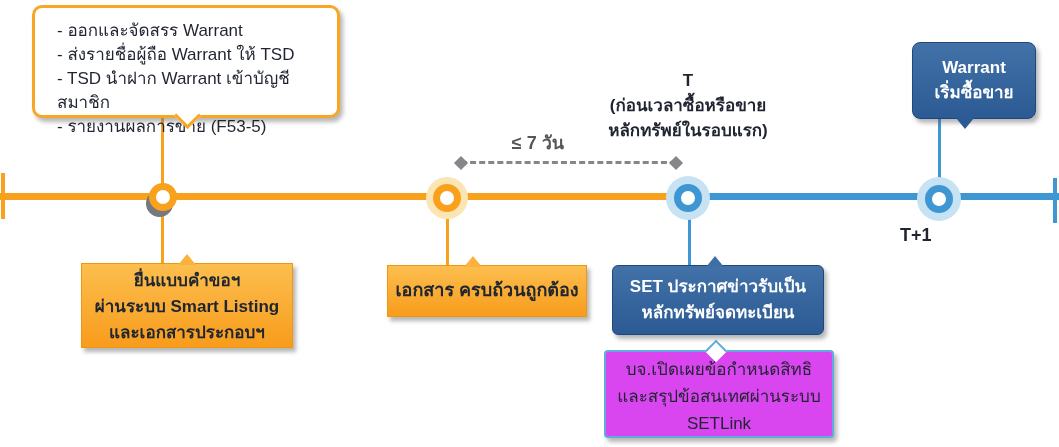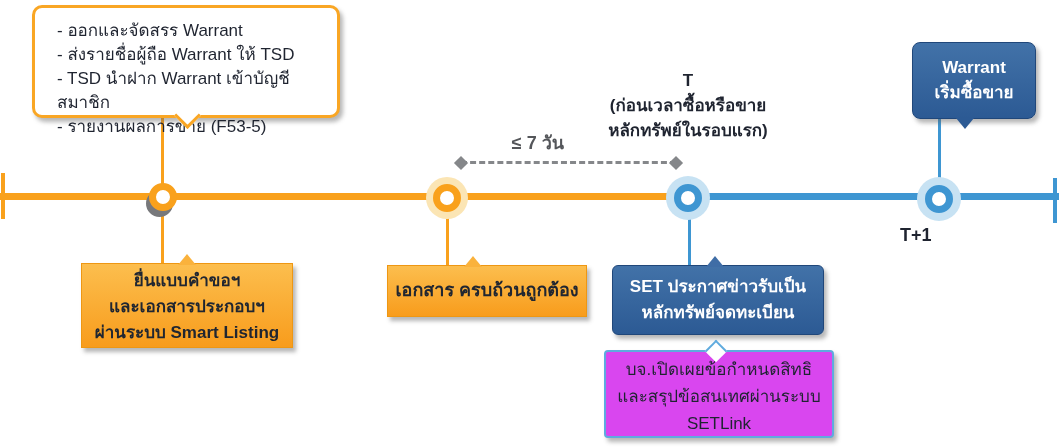--- a/index.html
+++ b/index.html
@@ -170,22 +170,22 @@
     <div>- ออกและจัดสรร Warrant</div>
     <div>- ส่งรายชื่อผู้ถือ Warrant ให้ TSD</div>
     <div>- TSD นำฝาก Warrant เข้าบัญชีสมาชิก</div>
     <div>- รายงานผลการขาย (F53-5)</div>
     <div class="tail"></div>
   </div>
 
   <div id="box-submit" class="box orange-box shadowed">
     <div class="tail-up orange"></div>
     <div>ยื่นแบบคำขอฯ</div>
+    <div>ผ่านระบบ Smart Listing</div>
     <div>และเอกสารประกอบฯ</div>
-    <div>ผ่านระบบ Smart Listing</div>
   </div>
 
   <div id="box-docs" class="box orange-box shadowed">
     <div class="tail-up orange"></div>
     <div>เอกสาร ครบถ้วนถูกต้อง</div>
   </div>
 
   <div id="box-announce" class="box blue-box shadowed">
     <div class="tail-up blue"></div>
     <div>SET ประกาศข่าวรับเป็น</div>

